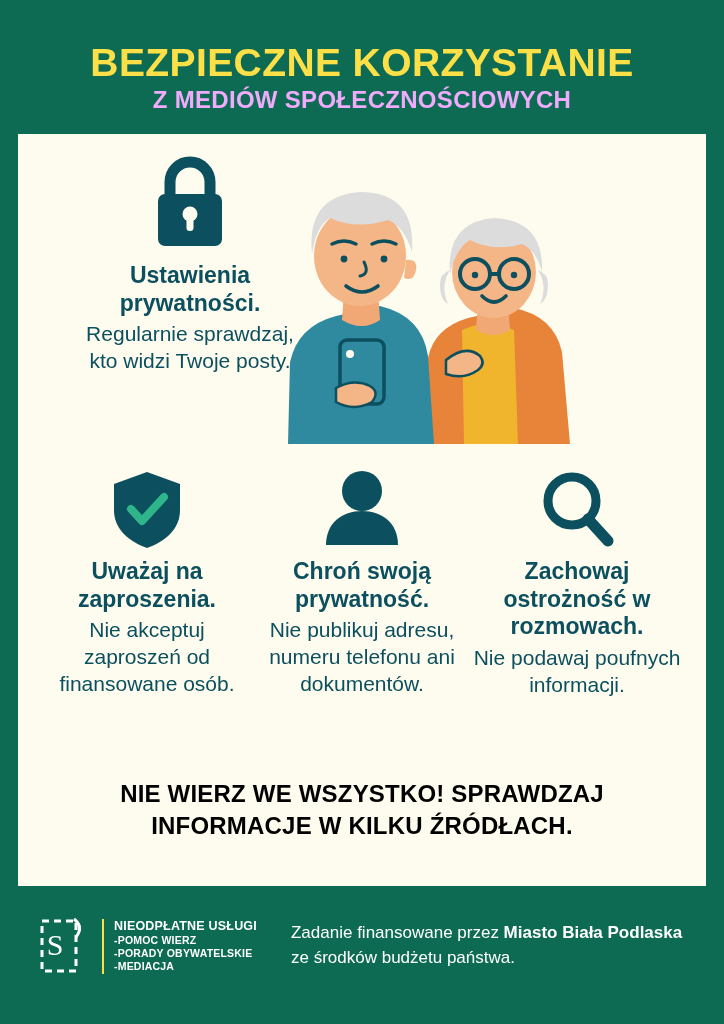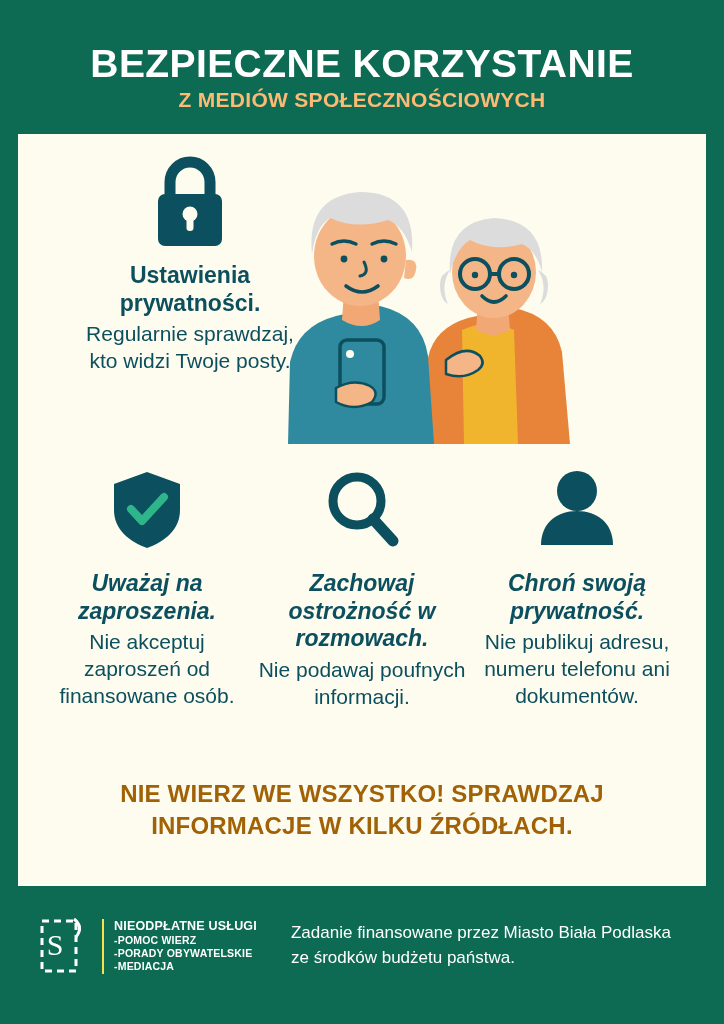--- a/index.html
+++ b/index.html
@@ -24,31 +24,31 @@
     width: 688px;
     height: 116px;
     background: #0c6b52;
     display: flex;
     flex-direction: column;
     align-items: center;
     justify-content: center;
     padding-top: 4px;
   }
   .header .line1 {
-    color: #ffffff;
+    color: #fde047;
     font-size: 39px;
     font-weight: bold;
     letter-spacing: 0.4px;
     line-height: 1.05;
     text-align: right;
     white-space: nowrap;
   }
   .header .line2 {
-    color: #fdba74;
-    font-size: 21px;
+    color: #f0abfc;
+    font-size: 24px;
     font-weight: bold;
     letter-spacing: 0.3px;
     line-height: 1.1;
     text-align: center;
     margin-top: 3px;
     white-space: nowrap;
   }
   
   .card {
     position: absolute;
@@ -107,29 +107,29 @@
   .tip-col {
     width: 214px;
     text-align: center;
   }
   .tip-col .icon-wrap {
     height: 86px;
     display: flex;
     align-items: center;
     justify-content: center;
   }
-  .tip-col .tip-title { margin-top: 18px; font-style: italic; }
+  .tip-col .tip-title { margin-top: 6px; }
   
   .banner {
     position: absolute;
     left: 0;
     top: 644px;
     width: 688px;
     text-align: center;
-    color: #a16207;
+    color: #000000;
     font-weight: bold;
     font-size: 24px;
     line-height: 1.35;
     letter-spacing: 0.2px;
   }
   
   .footer {
     position: absolute;
     left: 18px;
     top: 886px;
@@ -156,21 +156,21 @@
   .logo-text .l1 { font-size: 12.5px; font-weight: bold; letter-spacing: .2px;}
   .logo-text .l2,
   .logo-text .l3,
   .logo-text .l4 { font-size: 10.5px; font-weight: bold; letter-spacing: .2px;}
   .fund {
     margin-left: 34px;
     color: #ffffff;
     font-size: 17px;
     line-height: 1.45;
   }
-  .fund b { font-weight: normal; margin-top: 44px; }
+  .fund b { font-weight: bold; margin-top: 44px; }
 </style>
 </head>
 <body>
 
 <div class="poster">
 
   <div class="header">
     <div class="line1">BEZPIECZNE KORZYSTANIE</div>
     <div class="line2">Z MEDIÓW SPOŁECZNOŚCIOWYCH</div>
   </div>
@@ -259,39 +259,39 @@
             <path d="M37 3 L70 15 v26 c0 20 -16 32 -33 38 C20 73 4 61 4 41 V15 Z" fill="#0c4f5e"></path>
             <path d="M21 40 l11 12 22 -24" fill="none" stroke="#2fb58a" stroke-width="8" stroke-linecap="round" stroke-linejoin="round"></path>
           </svg>
         </div>
         <div class="tip-title">Uważaj na zaproszenia.</div>
         <div class="tip-body">Nie akceptuj zaproszeń od finansowane osób.</div>
       </div>
 
       <div class="tip-col">
         <div class="icon-wrap">
+          <svg width="80" height="80" viewBox="0 0 80 80">
+            <circle cx="40" cy="22" r="20" fill="#0c4f5e"></circle>
+            <path d="M4 76 c0 -22 16 -34 36 -34 s36 12 36 34 Z" fill="#0c4f5e"></path>
+          </svg>
+        </div>
+        <div class="tip-title">Chroń swoją prywatność.</div>
+        <div class="tip-body">Nie publikuj adresu, numeru telefonu ani dokumentów.</div>
+      </div>
+
+      <div class="tip-col">
+        <div class="icon-wrap">
           <svg width="78" height="80" viewBox="0 0 78 80">
             <circle cx="34" cy="32" r="24" fill="none" stroke="#0c4f5e" stroke-width="9"></circle>
             <line x1="50" y1="50" x2="70" y2="72" stroke="#0c4f5e" stroke-width="11" stroke-linecap="round"></line>
           </svg>
         </div>
         <div class="tip-title">Zachowaj ostrożność w rozmowach.</div>
         <div class="tip-body">Nie podawaj poufnych informacji.</div>
       </div>
-
-      <div class="tip-col">
-        <div class="icon-wrap">
-          <svg width="80" height="80" viewBox="0 0 80 80">
-            <circle cx="40" cy="22" r="20" fill="#0c4f5e"></circle>
-            <path d="M4 76 c0 -22 16 -34 36 -34 s36 12 36 34 Z" fill="#0c4f5e"></path>
-          </svg>
-        </div>
-        <div class="tip-title">Chroń swoją prywatność.</div>
-        <div class="tip-body">Nie publikuj adresu, numeru telefonu ani dokumentów.</div>
-      </div>
     </div>
 
     <div class="banner">
       <div>NIE WIERZ WE WSZYSTKO! SPRAWDZAJ</div>
       <div>INFORMACJE W KILKU ŹRÓDŁACH.</div>
     </div>
   </div>
 
   <div class="footer">
     <div class="logo-mark">

